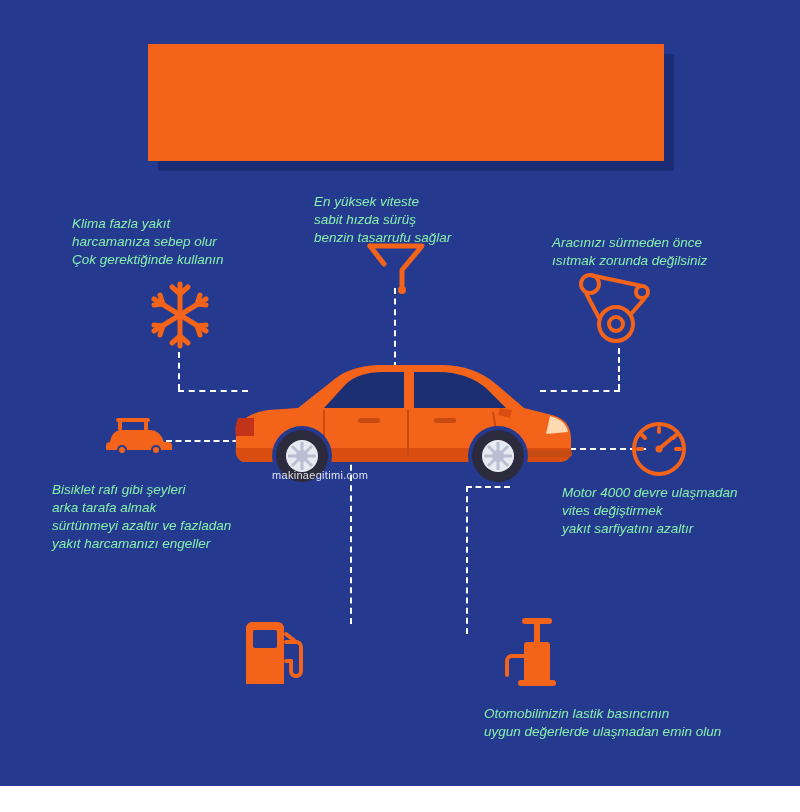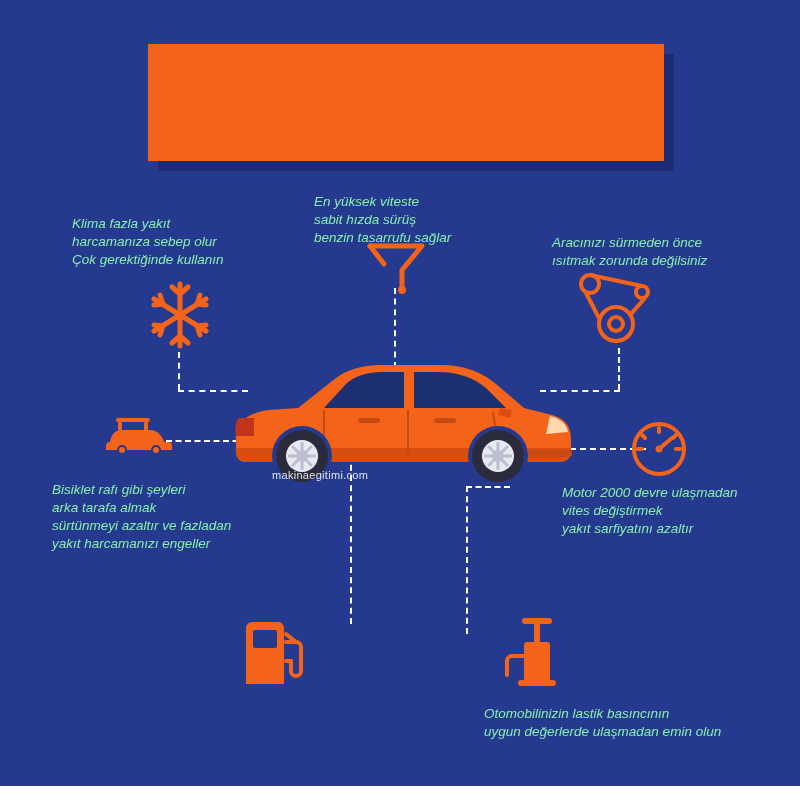--- a/index.html
+++ b/index.html
@@ -274,21 +274,21 @@
 benzin tasarrufu sağlar</div>
 
   <div class="label" style="left:552px;top:234px;width:220px;">Aracınızı sürmeden önce
 ısıtmak zorunda değilsiniz</div>
 
   <div class="label" style="left:52px;top:481px;width:230px;">Bisiklet rafı gibi şeyleri
 arka tarafa almak
 sürtünmeyi azaltır ve fazladan
 yakıt harcamanızı engeller</div>
 
-  <div class="label" style="left:562px;top:484px;width:230px;">Motor 2000 devre ulaşmadan
+  <div class="label" style="left:562px;top:484px;width:230px;">Motor 4000 devre ulaşmadan
 vites değiştirmek
 yakıt sarfiyatını azaltır</div>
 
 
   <div class="label" style="left:484px;top:705px;width:300px;">Otomobilinizin lastik basıncının
 uygun değerlerde ulaşmadan emin olun</div>
 
   <div class="bottom-strip"></div>
 </div>
 

